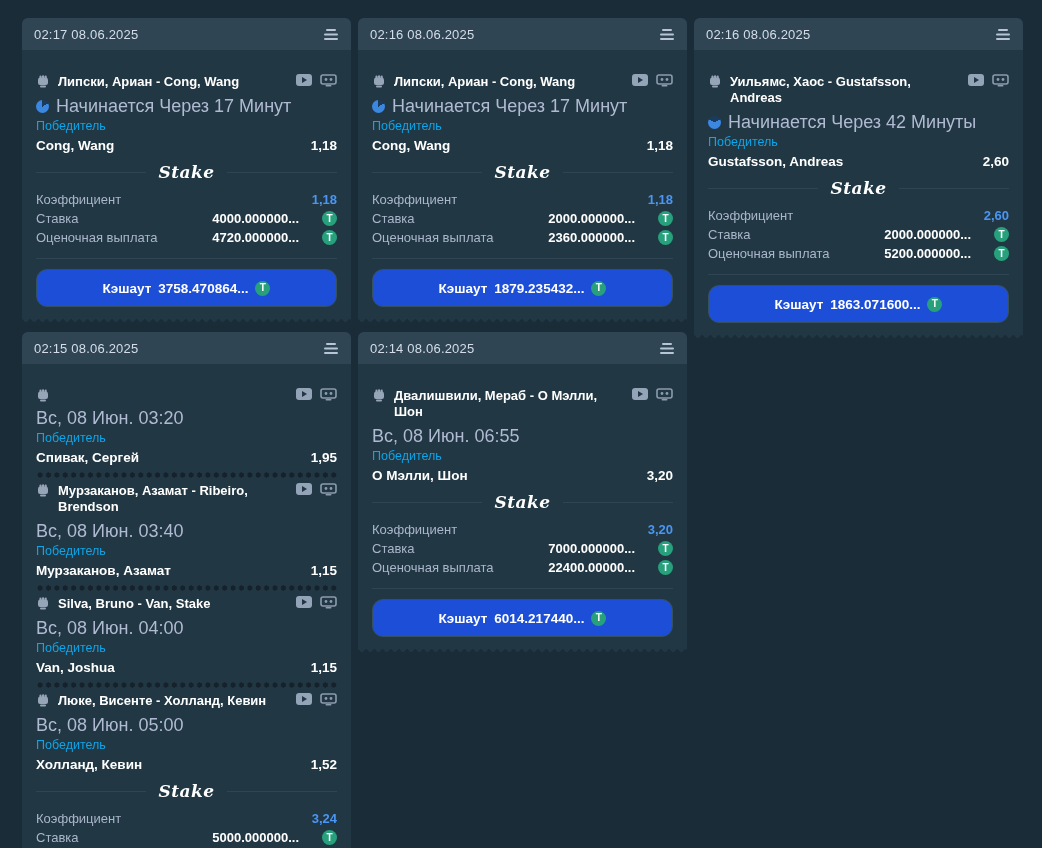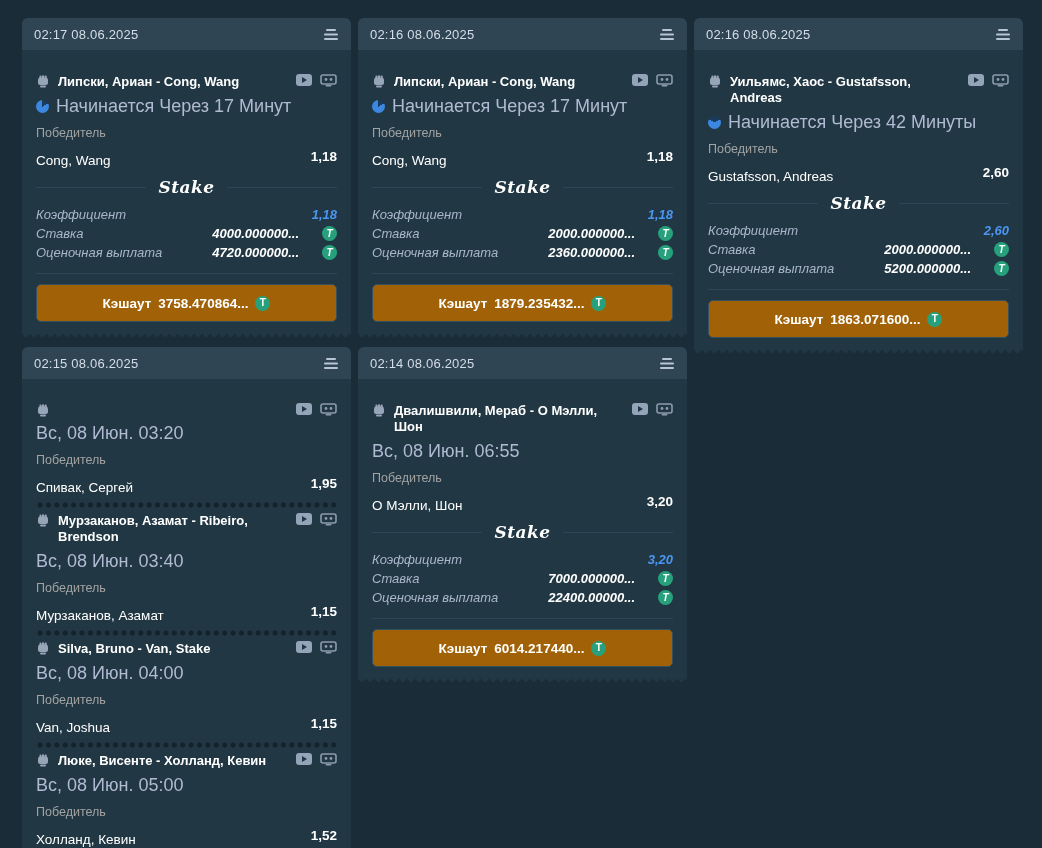--- a/index.html
+++ b/index.html
@@ -48,42 +48,42 @@
   }
   .leg-start {
     display:flex; align-items:center; gap:7px;
     margin-top:6px; font-size:18px; color:#b1bad3;
   }
   .clock {
     width:13px; height:13px; border-radius:50%; flex:none;
     background:conic-gradient(#1b3b5c 0 62deg, #3c87df 62deg 360deg);
   }
   .clock.c42 { background:conic-gradient(from -60deg, #1b3b5c 0 120deg, #3c87df 120deg 360deg); }
-  .market { margin-top:9px; font-size:12.5px; color:#a3a3a3; }
+  .market { margin-top:2px; font-size:12.5px; color:#0ea5e9; }
   .sel-row { display:flex; justify-content:space-between; align-items:center; margin-top:5px; }
-  .sel { color:#ffffff; font-weight:normal; font-size:13.5px;margin-top:8px; }
+  .sel { color:#ffffff; font-weight:bold; font-size:13.5px; }
   .odds-white { color:#ffffff; font-weight:bold; font-size:13.5px; }
   .stake-divider { display:flex; align-items:center; gap:12px; margin:9px 0 8px; }
   .stake-divider .line { flex:1; height:1px; background:#2f4553; }
   .stake-logo {
     color:#ffffff; font-family:"DejaVu Serif", serif; font-style:italic;
     font-weight:bold; font-size:17px; letter-spacing:.5px;
   }
-  .srow { display:flex; justify-content:space-between; align-items:center; line-height:19px; font-size:13px;font-style:italic; }
+  .srow { display:flex; justify-content:space-between; align-items:center; line-height:19px; font-size:13px; }
   .slabel { color:#aab6cb; }
   .sval { display:flex; align-items:center; gap:23px; color:#ffffff; font-weight:bold; }
   .odds-blue { color:#4b96f3; font-weight:bold; }
   .tether {
     width:15px; height:15px; border-radius:50%; background:#26a17b; color:#ffffff;
     font-size:10px; font-weight:bold; display:inline-flex; align-items:center;
     justify-content:center; flex:none; line-height:1;
   }
   .summary-sep { height:1px; background:#2f4553; margin:11px 0 10px; }
   .cashout {
-    width:100%; background:#a16207; border:1px solid #35505f; border-radius:5px;
+    width:100%; background:#1d4ed8; border:1px solid #35505f; border-radius:11px;
     height:38px; display:flex; align-items:center; justify-content:center; gap:7px;
     color:#ffffff; font-weight:bold; font-size:13.5px; cursor:pointer;
     font-family:"Liberation Sans", sans-serif;
     text-align:center;
   }
   .ticket-edge {
     height:5px;
     background:radial-gradient(circle at 4px -0.5px, #213743 3.1px, transparent 3.3px);
     background-size:8.2px 5px; background-repeat:repeat-x;
   }

